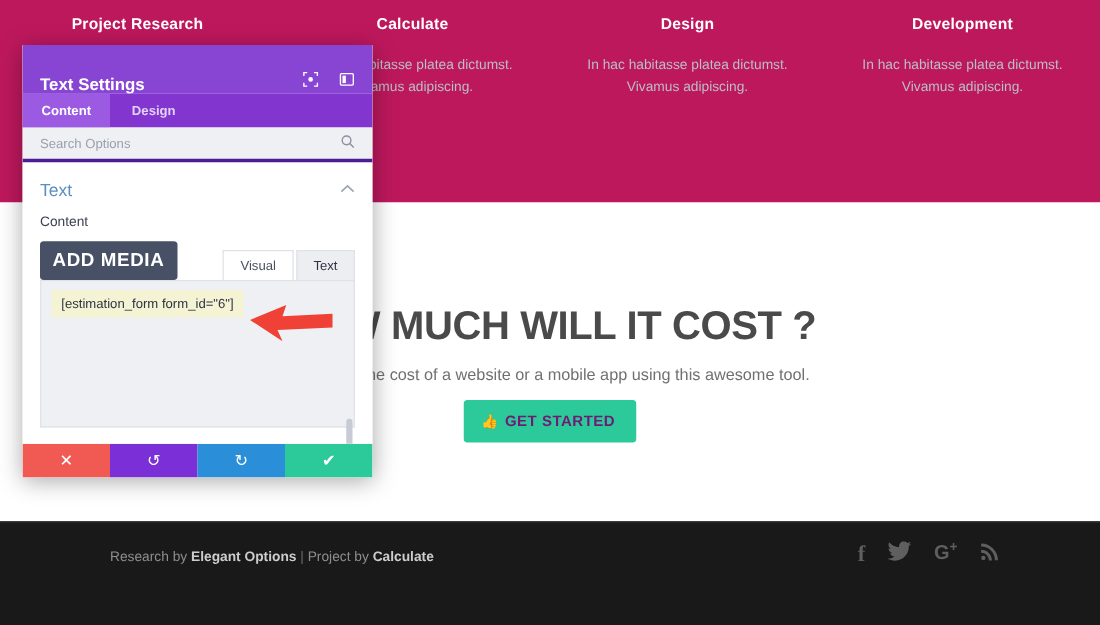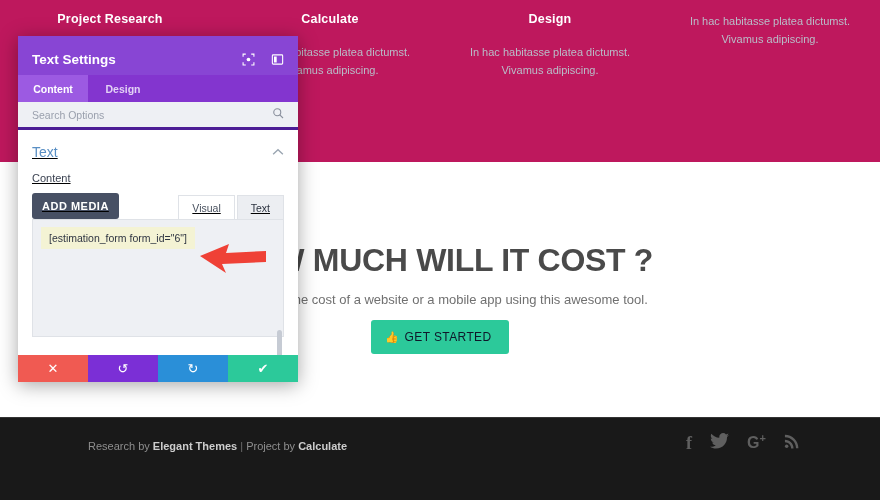--- a/index.html
+++ b/index.html
@@ -39,22 +39,22 @@
   .hero-title {
     position:absolute; left:0; top:80px; width:880px; text-align:center;
     font-size:32px; font-weight:bold; color:#4a4a4a; letter-spacing:-0.3px;
   }
   .hero-sub {
     position:absolute; left:0; top:130px; width:880px; text-align:center;
     font-size:13px; color:#707070;
   }
   .cta-wrap { position:absolute; left:0; top:158px; width:880px; text-align:center; }
   .cta-btn {
-    display:inline-block; background:#2cc99a; color:#0f172a;
-    font-size:12px; font-weight:normal; letter-spacing:.4px;
+    display:inline-block; background:#2cc99a; color:#701a75;
+    font-size:12px; font-weight:bold; letter-spacing:.4px;
     padding:10px 17px 10px 14px; border:none; border-radius:3px; cursor:pointer;text-align:right;
   }
   .cta-btn .thumb { font-size:11px; margin-right:5px; }
 
   .footer {
     position:absolute; left:0; top:417px; width:880px; height:83px;
     background:#191919; border-top:1px solid #343434;
   }
   .footer-credit {
     position:absolute; left:88px; top:22px;
@@ -74,21 +74,21 @@
   #modal {
     position:absolute; left:18px; top:36px;
     width:280px; height:346px;
     background:#ffffff;
     box-shadow:0 3px 18px rgba(0,0,0,.35);
     display:flex; flex-direction:column;
     overflow:hidden;
   }
   .m-header {
     height:39px; background:#8845d4; flex:0 0 39px;
-    display:flex; align-items:flex-start; padding:16px 14px;
+    display:flex; align-items:flex-end; padding:0 14px;
   }
   .m-title { color:#fff; font-size:13.5px; font-weight:bold; flex:1; }
   .m-hicons { display:flex; gap:16px; align-items:center; }
   .m-hicons .hicon { cursor:pointer; display:block; }
 
   .m-tabs {
     height:27px; flex:0 0 27px; background:#8335cf;
     display:flex; align-items:stretch;
   }
   .m-tab {
@@ -109,36 +109,35 @@
     flex:1; border:none; background:transparent; outline:none;
     font-family:"Liberation Sans", sans-serif;
     font-size:10.5px; color:#7a8190;
   }
   .m-search input::placeholder { color:#9aa0ad; }
   .srch-icon { color:#8a909d; font-size:12px; }
 
   .m-body {
     flex:1 1 auto; background:#ffffff; position:relative;
     overflow:hidden;
-    text-decoration:underline;
   }
   .sec-head {
     display:flex; align-items:center; padding:14px 14px 0 14px;
   }
   .sec-title { color:#5a8fc4; font-size:14px; flex:1; }
   .chev { color:#9aa5b1; font-size:11px; cursor:pointer; }
 
   .field-label {
     padding:12px 14px 0 14px; color:#3b4251; font-size:11px;
   }
   .editor-toolbar {
     margin-top:9px; padding:0 14px; display:flex; align-items:flex-end;
   }
   .add-media {
-    background:#475064; color:#fff; font-size:11px; font-weight:bold;
+    background:#475064; color:#fff; font-size:15px; font-weight:bold;
     letter-spacing:.5px; padding:7px 10px; border:none; border-radius:3px;
     cursor:pointer;
   }
   .vt-tabs { margin-left:auto; display:flex; align-items:flex-end;padding-left:24px; }
   .vt-tab {
     font-size:10.5px; color:#48505e; padding:6px 13px 5px 13px;
     border:1px solid #dfe2e7; border-bottom:none; background:#fff;
     cursor:pointer;
   }
   .vt-tab.active { background:#eceef2; color:#2c3340; }
@@ -189,40 +188,41 @@
         <div class="feature-title">Calculate</div>
         <div class="feature-body">In hac habitasse platea dictumst. Vivamus adipiscing.</div>
       </div>
 
       <div class="feature-col">
         <div class="feature-title">Design</div>
         <div class="feature-body">In hac habitasse platea dictumst. Vivamus adipiscing.</div>
       </div>
 
       <div class="feature-col">
+        <div class="feature-title">Development</div>
         <div class="feature-body">In hac habitasse platea dictumst. Vivamus adipiscing.</div>
       </div>
 
     </div>
   </div>
 
   <div class="white-section">
     <div class="hero-title">HOW MUCH WILL IT COST ?</div>
     <div class="hero-sub">Calculate the cost of a website or a mobile app using this awesome tool.</div>
     <div class="cta-wrap">
       <button class="cta-btn">
         <span class="thumb">👍</span><span>GET STARTED</span>
       </button>
     </div>
   </div>
 
   <div class="footer">
     <div class="footer-credit">
       <span>Research by</span>
-      <b>Elegant Themes</b>
+      <b>Elegant Options</b>
       <span class="sep">|</span>
       <span>Project by</span>
       <b>Calculate</b>
     </div>
 
     <div class="social">
       <span style="font-family:'Liberation Serif',serif;font-weight:bold;">f</span>
       <span>
         <svg width="19" height="16" viewBox="0 0 24 20" fill="#5f5f5f">
             <path d="M24 2.4c-.9.4-1.8.7-2.8.8 1-.6 1.8-1.6 2.1-2.7-.9.6-2 1-3.1 1.2A4.9 4.9 0 0 0 16.6 0c-2.7 0-4.9 2.2-4.9 4.9 0 .4 0 .8.1 1.1C7.7 5.8 4.1 3.9 1.7.9c-.4.7-.7 1.6-.7 2.5 0 1.7.9 3.2 2.2 4.1-.8 0-1.6-.2-2.2-.6v.1c0 2.4 1.7 4.4 3.9 4.8-.4.1-.8.2-1.3.2-.3 0-.6 0-.9-.1.6 2 2.4 3.4 4.6 3.4-1.7 1.3-3.8 2.1-6.1 2.1-.4 0-.8 0-1.2-.1 2.2 1.4 4.8 2.2 7.5 2.2 9.1 0 14-7.5 14-14v-.6c1-.7 1.8-1.6 2.5-2.5z"></path>

